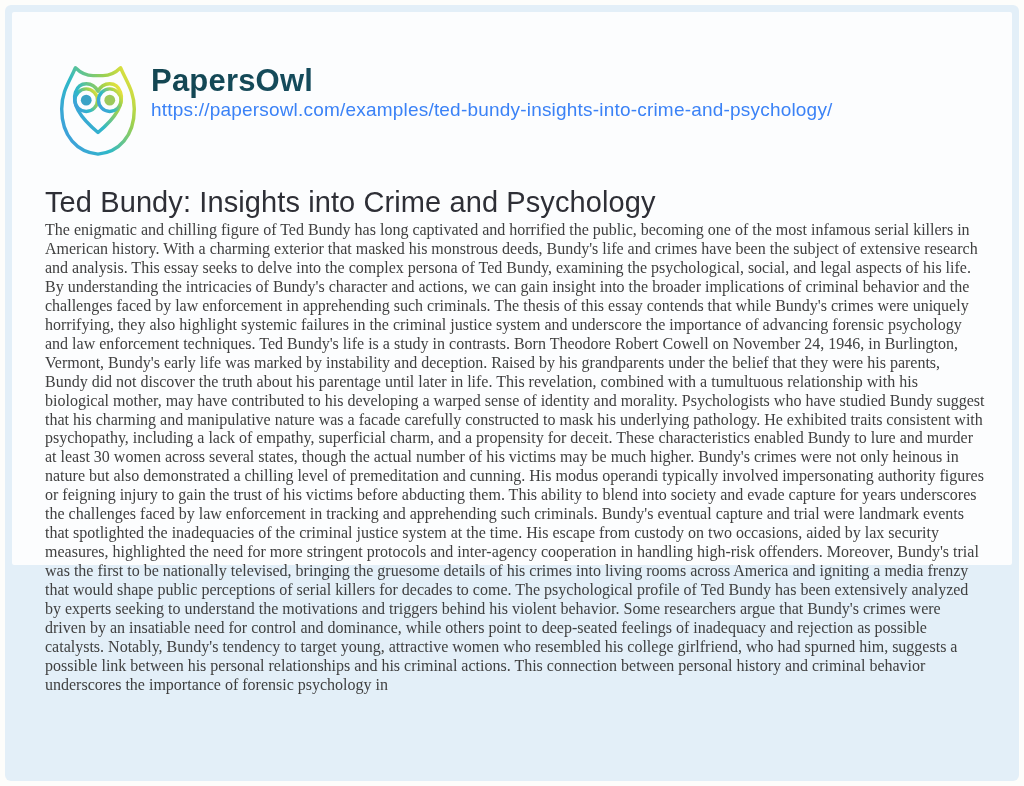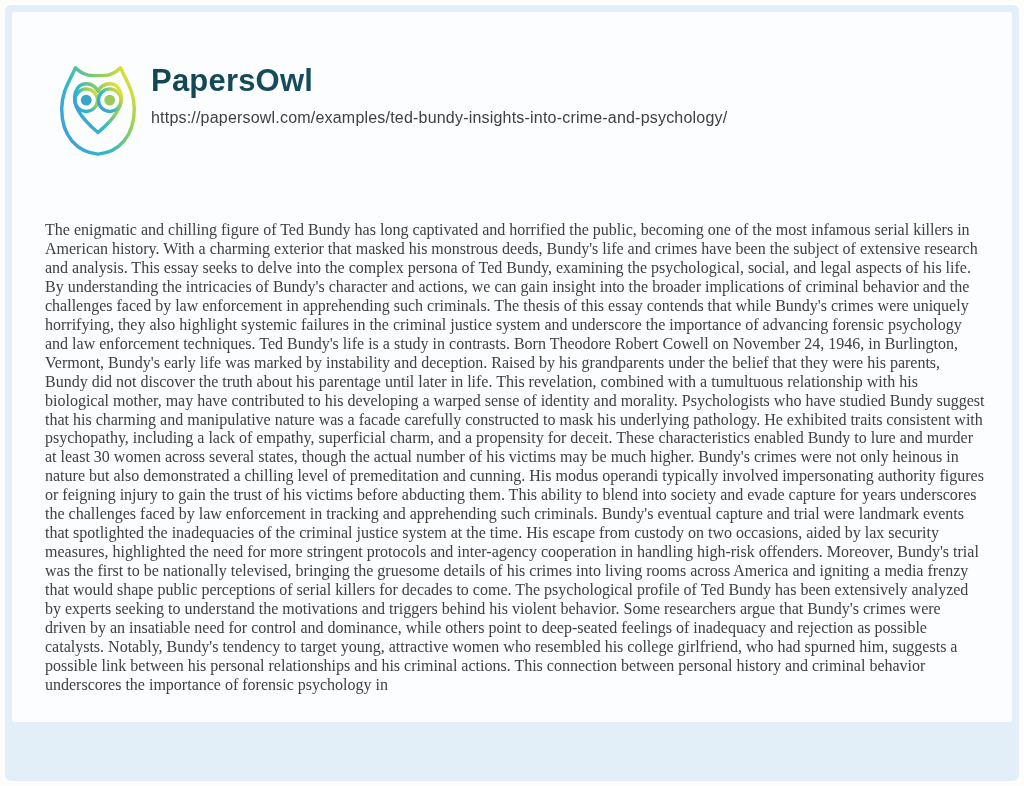--- a/index.html
+++ b/index.html
@@ -15,21 +15,21 @@
     position: absolute;
     inset: 5px 5px 5px 5px;
     background: #e3eff8;
     border-radius: 6px;
   }
   .page-card {
     position: absolute;
     left: 12px;
     top: 12px;
     width: 1000px;
-    height: 710px;
+    height: 553px;
     background: #fcfdfe;
     border-radius: 2px;
     text-decoration: underline;
   }
   .header {
     position: absolute;
     left: 36px;
     top: 44px;
     display: flex;
     align-items: flex-start;
@@ -49,23 +49,23 @@
     letter-spacing: 0.2px;
     background: linear-gradient(90deg, #134652 0%, #175065 45%, #2b3f9e 100%);
     -webkit-background-clip: text;
     background-clip: text;
     -webkit-text-fill-color: transparent;
     color: #1c3c5e;
     line-height: 1.1;
   }
   .page-url {
     display: inline-block;
-    margin-top: 11px;
-    font-size: 16px;
-    color: #404040;
+    margin-top: 1px;
+    font-size: 19px;
+    color: #3b82f6;
     text-decoration: none;
     letter-spacing: 0.2px;
     cursor: pointer;
   }
   .article-title {
     position: absolute;
     left: 33px;
     top: 155px;
     font-size: 29px;
     font-weight: 400;
@@ -115,16 +115,17 @@
       </svg>
     </div>
 
     <div class="brand-col">
       <div class="wordmark">PapersOwl</div>
       <a class="page-url">https://papersowl.com/examples/ted-bundy-insights-into-crime-and-psychology/</a>
     </div>
 
   </div>
 
+  <h1 class="article-title">Ted Bundy: Insights into Crime and Psychology</h1>
 
   <div class="article-body">The enigmatic and chilling figure of Ted Bundy has long captivated and horrified the public, becoming one of the most infamous serial killers in American history. With a charming exterior that masked his monstrous deeds, Bundy's life and crimes have been the subject of extensive research and analysis. This essay seeks to delve into the complex persona of Ted Bundy, examining the psychological, social, and legal aspects of his life. By understanding the intricacies of Bundy's character and actions, we can gain insight into the broader implications of criminal behavior and the challenges faced by law enforcement in apprehending such criminals. The thesis of this essay contends that while Bundy's crimes were uniquely horrifying, they also highlight systemic failures in the criminal justice system and underscore the importance of advancing forensic psychology and law enforcement techniques. Ted Bundy's life is a study in contrasts. Born Theodore Robert Cowell on November 24, 1946, in Burlington, Vermont, Bundy's early life was marked by instability and deception. Raised by his grandparents under the belief that they were his parents, Bundy did not discover the truth about his parentage until later in life. This revelation, combined with a tumultuous relationship with his biological mother, may have contributed to his developing a warped sense of identity and morality. Psychologists who have studied Bundy suggest that his charming and manipulative nature was a facade carefully constructed to mask his underlying pathology. He exhibited traits consistent with psychopathy, including a lack of empathy, superficial charm, and a propensity for deceit. These characteristics enabled Bundy to lure and murder at least 30 women across several states, though the actual number of his victims may be much higher. Bundy's crimes were not only heinous in nature but also demonstrated a chilling level of premeditation and cunning. His modus operandi typically involved impersonating authority figures or feigning injury to gain the trust of his victims before abducting them. This ability to blend into society and evade capture for years underscores the challenges faced by law enforcement in tracking and apprehending such criminals. Bundy's eventual capture and trial were landmark events that spotlighted the inadequacies of the criminal justice system at the time. His escape from custody on two occasions, aided by lax security measures, highlighted the need for more stringent protocols and inter-agency cooperation in handling high-risk offenders. Moreover, Bundy's trial was the first to be nationally televised, bringing the gruesome details of his crimes into living rooms across America and igniting a media frenzy that would shape public perceptions of serial killers for decades to come. The psychological profile of Ted Bundy has been extensively analyzed by experts seeking to understand the motivations and triggers behind his violent behavior. Some researchers argue that Bundy's crimes were driven by an insatiable need for control and dominance, while others point to deep-seated feelings of inadequacy and rejection as possible catalysts. Notably, Bundy's tendency to target young, attractive women who resembled his college girlfriend, who had spurned him, suggests a possible link between his personal relationships and his criminal actions. This connection between personal history and criminal behavior underscores the importance of forensic psychology in</div>
 
 </div>
 
 </body></html>

